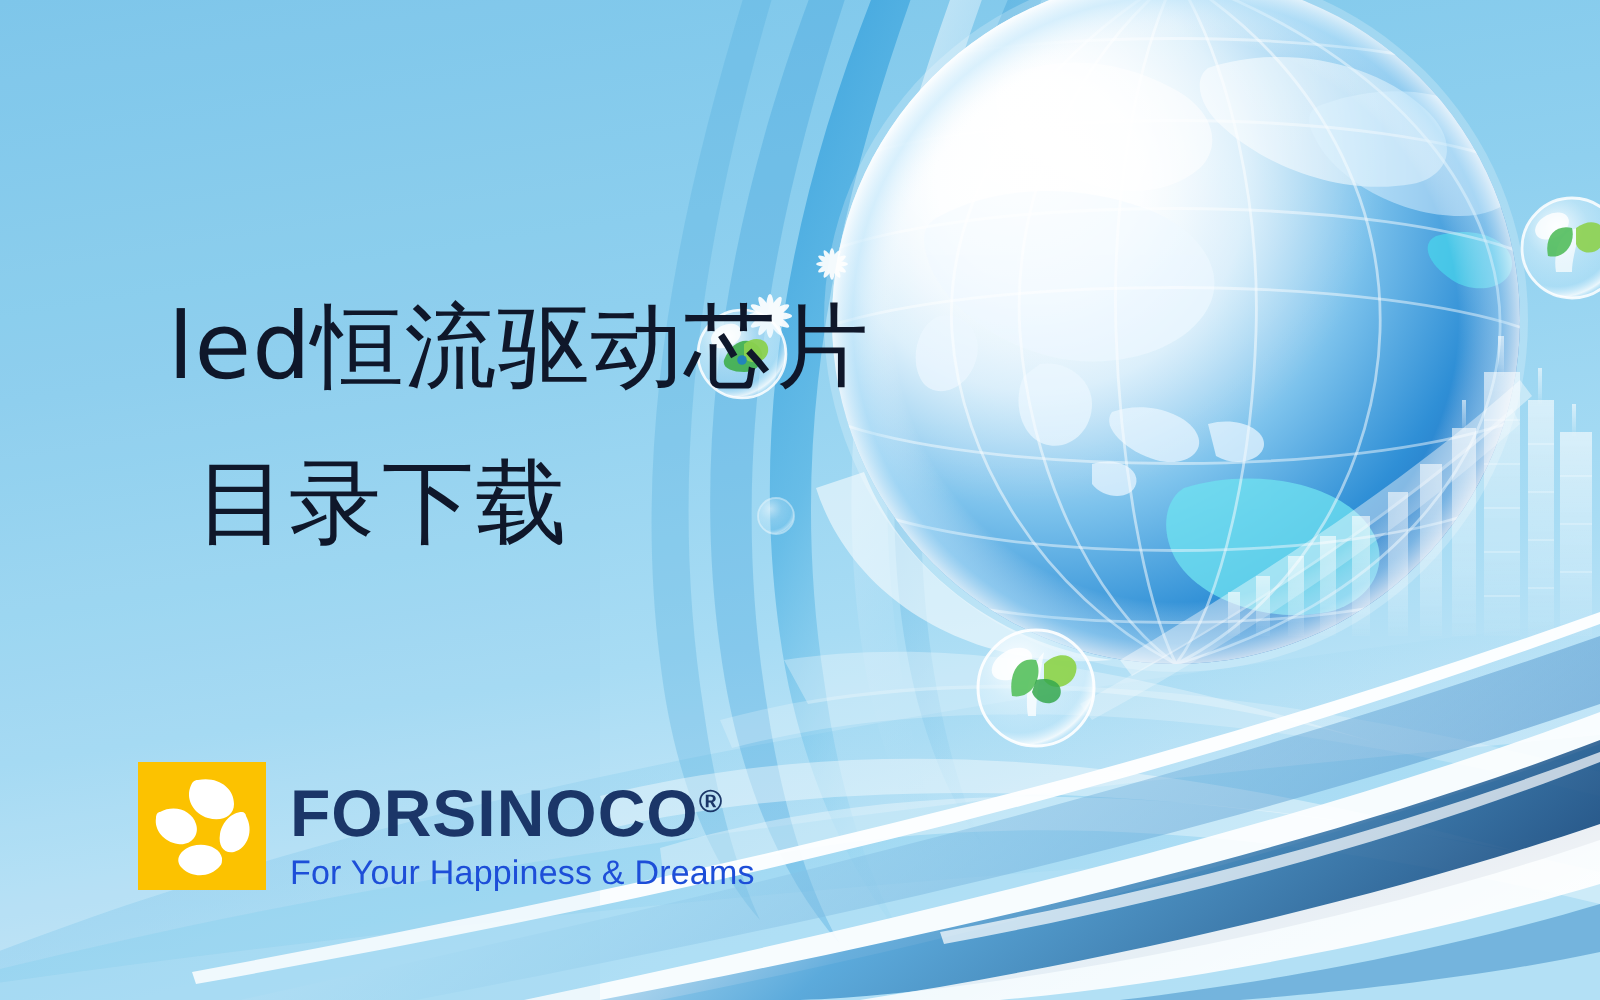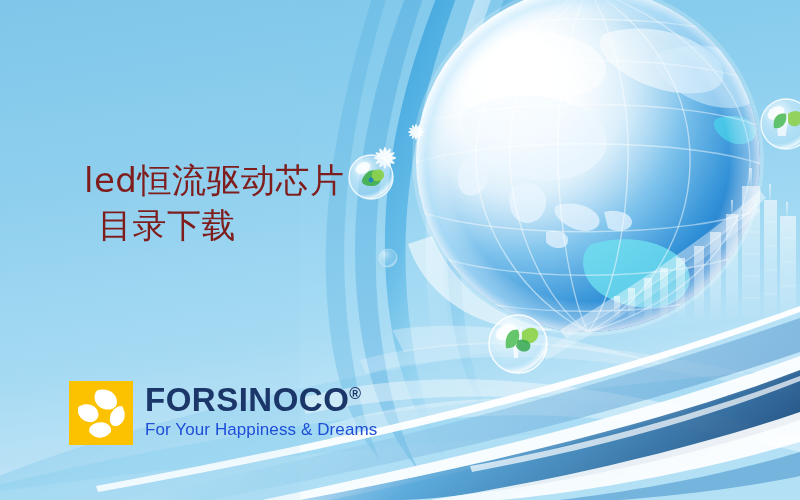--- a/index.html
+++ b/index.html
@@ -25,41 +25,41 @@
     position: absolute;
     inset: 0;
     pointer-events: none;
   }
   .layer svg { display: block; width: 800px; height: 500px; }
 
   
   #headline {
     position: absolute;
     left: 84px;
-    top: 158px;
+    top: 144px;
     width: 330px;
     z-index: 40;
     line-height: 1.30;
-    color: #7f1d1d;
+    color: #0f172a;
     font-family: "DejaVu Sans", "Liberation Sans", sans-serif;
-    font-size: 34px;
+    font-size: 46px;
     letter-spacing: 0.5px;
     white-space: nowrap;
   }
   #headline .ln { display: block; }
-  #headline .ln2 { padding-left: 14px; margin-top: 2px; font-family: Liberation Serif, serif; }
+  #headline .ln2 { padding-left: 14px; margin-top: 18px; font-family: Liberation Serif, serif; }
 
   
   #logo-lockup {
     position: absolute;
     left: 69px;
     top: 381px;
     z-index: 40;
     display: flex;
-    align-items: flex-start;
+    align-items: flex-end;
   }
   #logo-mark {
     width: 64px;
     height: 64px;
     background: #fcc200;
     flex: 0 0 auto;
     position: relative;
   }
   #logo-mark svg { position: absolute; left: 0; top: 0; }
   #logo-words {

